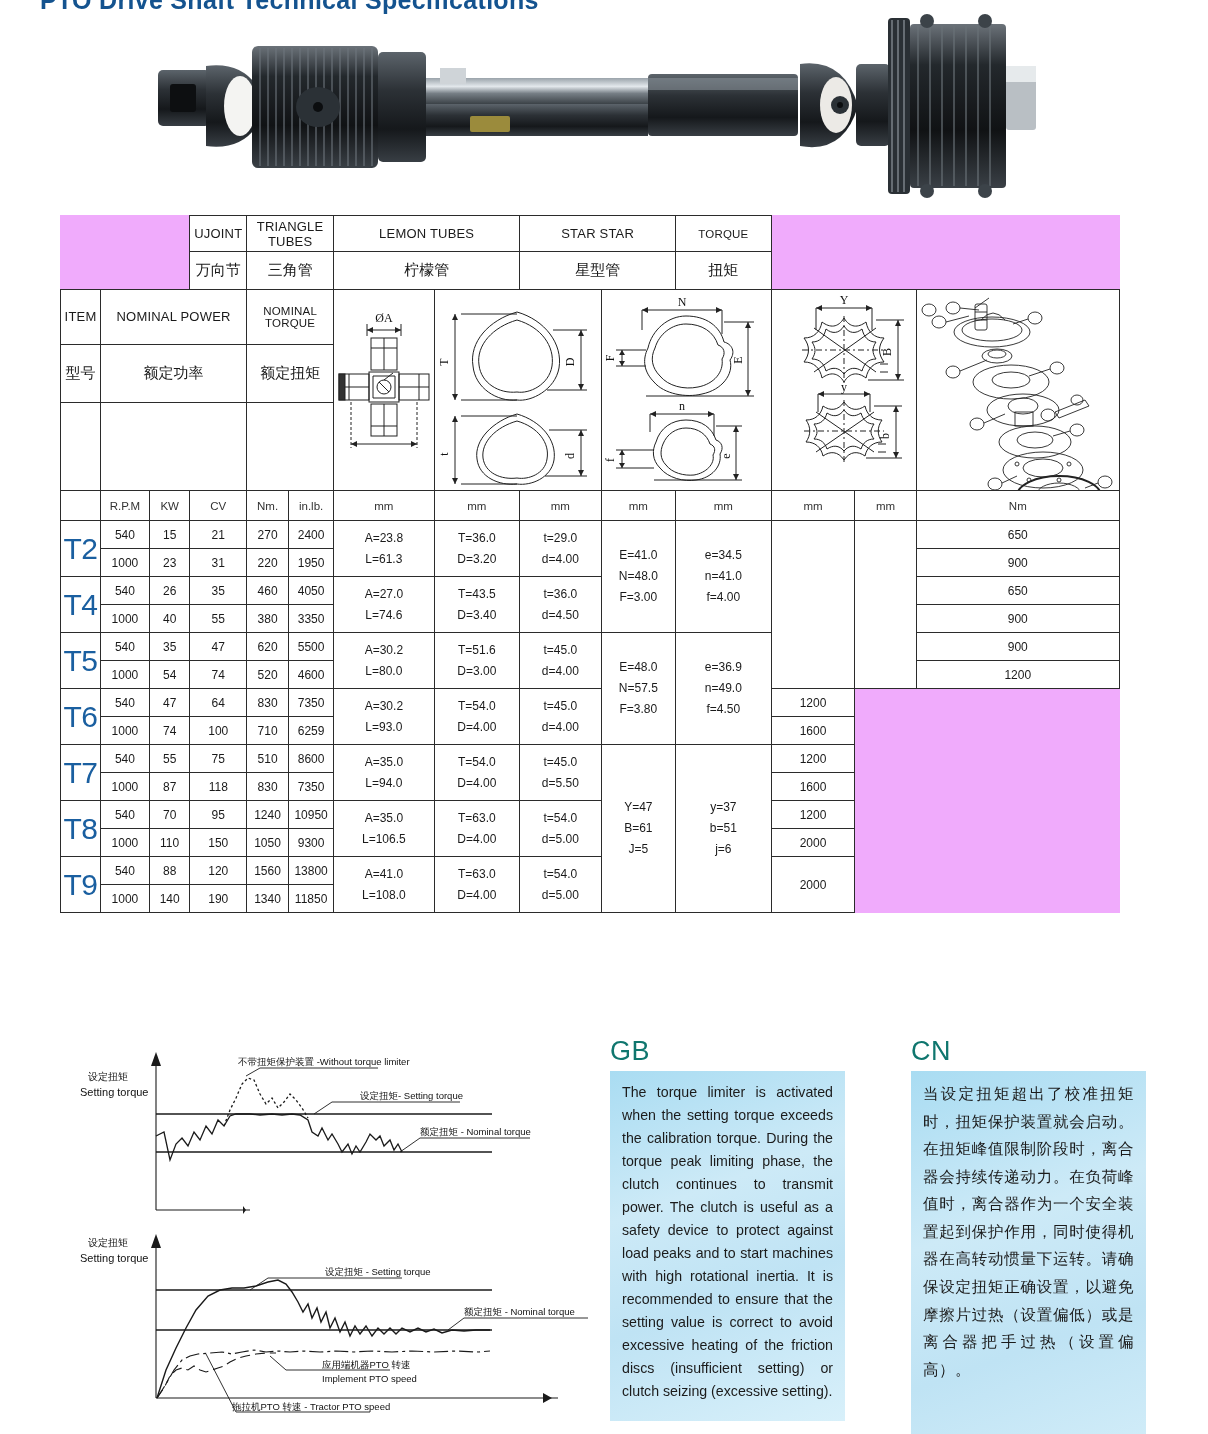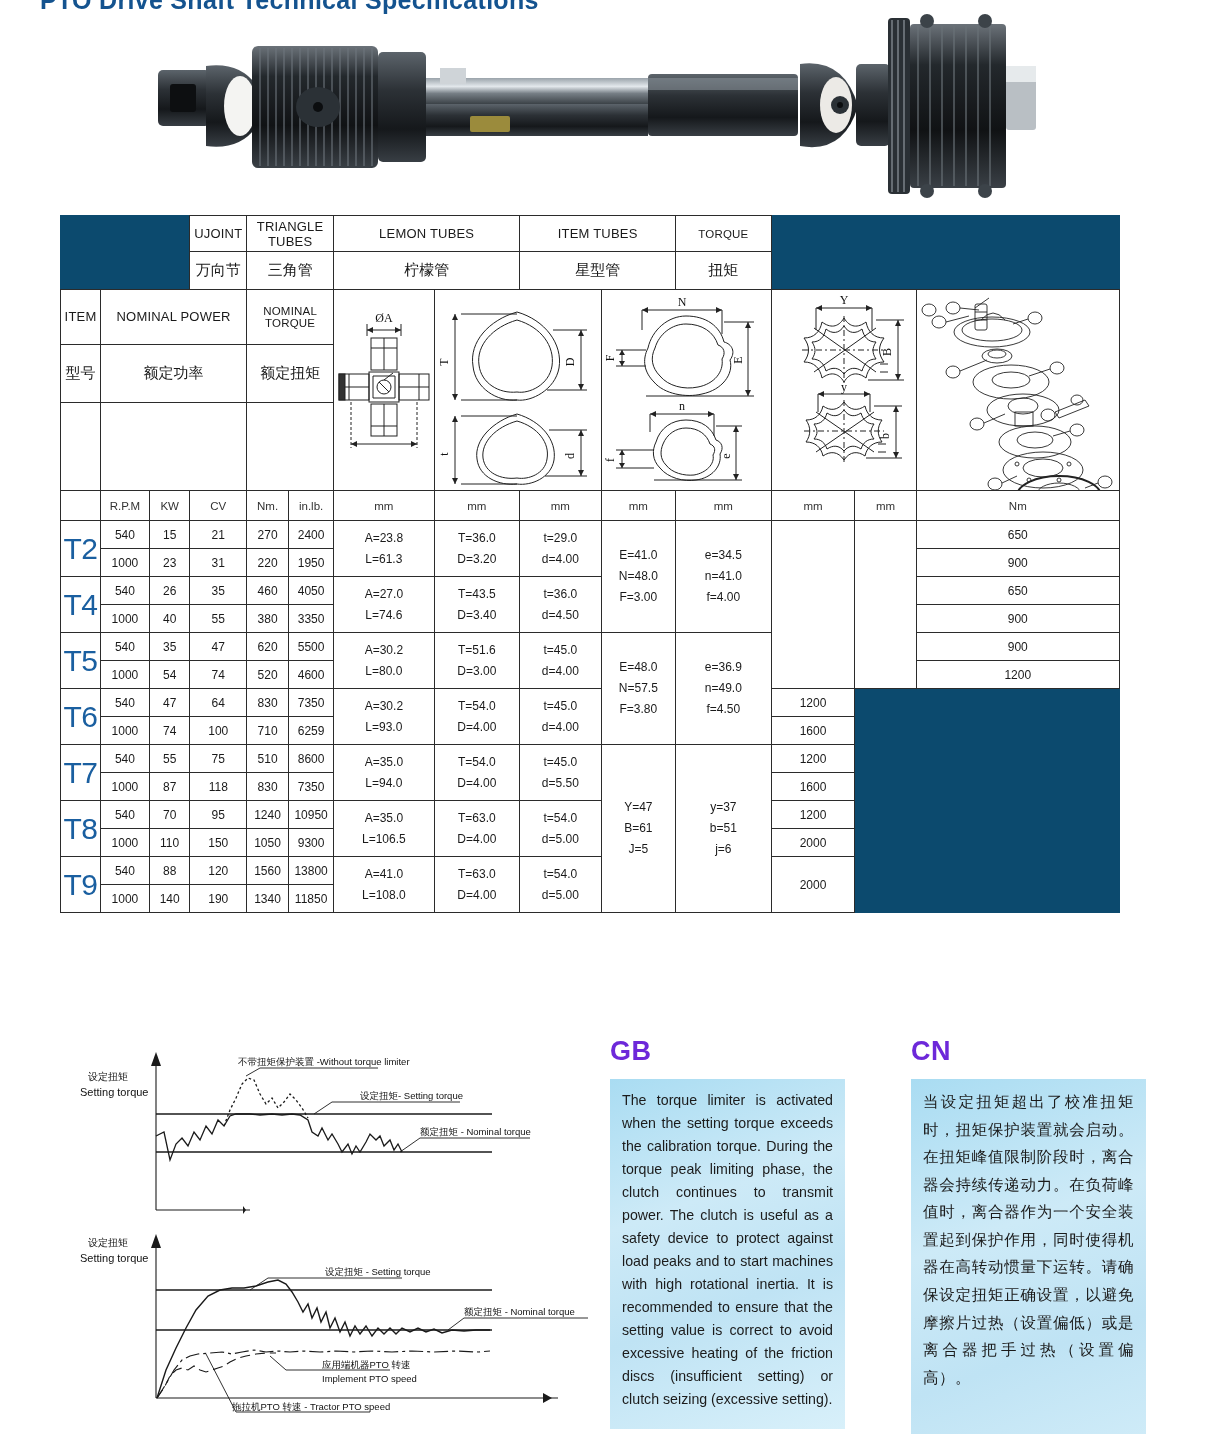--- a/index.html
+++ b/index.html
@@ -26,21 +26,21 @@
     position:absolute; left:140px; top:8px; width:900px; height:195px;
   }
   .photo svg{ width:100%; height:100%; display:block; }
 
   
   .spec-table{
     position:absolute; left:60px; top:215px;
     width:1060px;
     border-collapse:collapse;
     font-size:11.5px;
-    background:#0c4a6e;
+    background:#f0abfc;
   }
   .spec-table td, .spec-table th{
     border:1px solid #2b2b2b;
     padding:0;
     text-align:center;
     vertical-align:middle;
     font-weight:normal;
     background:#fff;
   }
   .hdr-en{ font-weight:bold; font-size:13px; letter-spacing:.2px; height:36px; }
@@ -63,22 +63,22 @@
   
   .charts{
     position:absolute; left:60px; top:1040px;
     width:545px; height:380px;
   }
   .charts svg{ width:100%; height:100%; display:block; }
 
   
   .panel{ position:absolute; }
   .panel-label{
-    font-size:27px; font-weight:bold; color:#6d28d9;
-    line-height:1; margin-bottom:14px; letter-spacing:.5px;
+    font-size:27px; font-weight:normal; color:#0f766e;
+    line-height:1; margin-bottom:6px; letter-spacing:.5px;
   }
   .panel-body{
     background:linear-gradient(160deg,#a9dcf2 0%,#cdeaf7 35%,#bfe3f4 62%,#d8f0fa 100%);
     padding:10px 12px 12px 12px;
     font-size:14.2px;
     line-height:1.62;
     text-align:justify;
     color:#1b1b1b;
   }
   .panel-body.cn{
@@ -196,21 +196,21 @@
 </div>
 
 <table class="spec-table">
 
   <tbody>
       <tr>
     <td class="blank-top" colspan="3" rowspan="2"></td>
     <td class="hdr-en">UJOINT</td>
     <td class="hdr-en" colspan="2">TRIANGLE TUBES</td>
     <td class="hdr-en" colspan="2">LEMON TUBES</td>
-    <td class="hdr-en" colspan="2">ITEM TUBES</td>
+    <td class="hdr-en" colspan="2">STAR STAR</td>
     <td class="hdr-en small">TORQUE</td>
   </tr>
 
   <tr>
     <td class="hdr-cn">万向节</td>
     <td class="hdr-cn" colspan="2">三角管</td>
     <td class="hdr-cn" colspan="2">柠檬管</td>
     <td class="hdr-cn" colspan="2">星型管</td>
     <td class="hdr-cn">扭矩</td>
   </tr>

